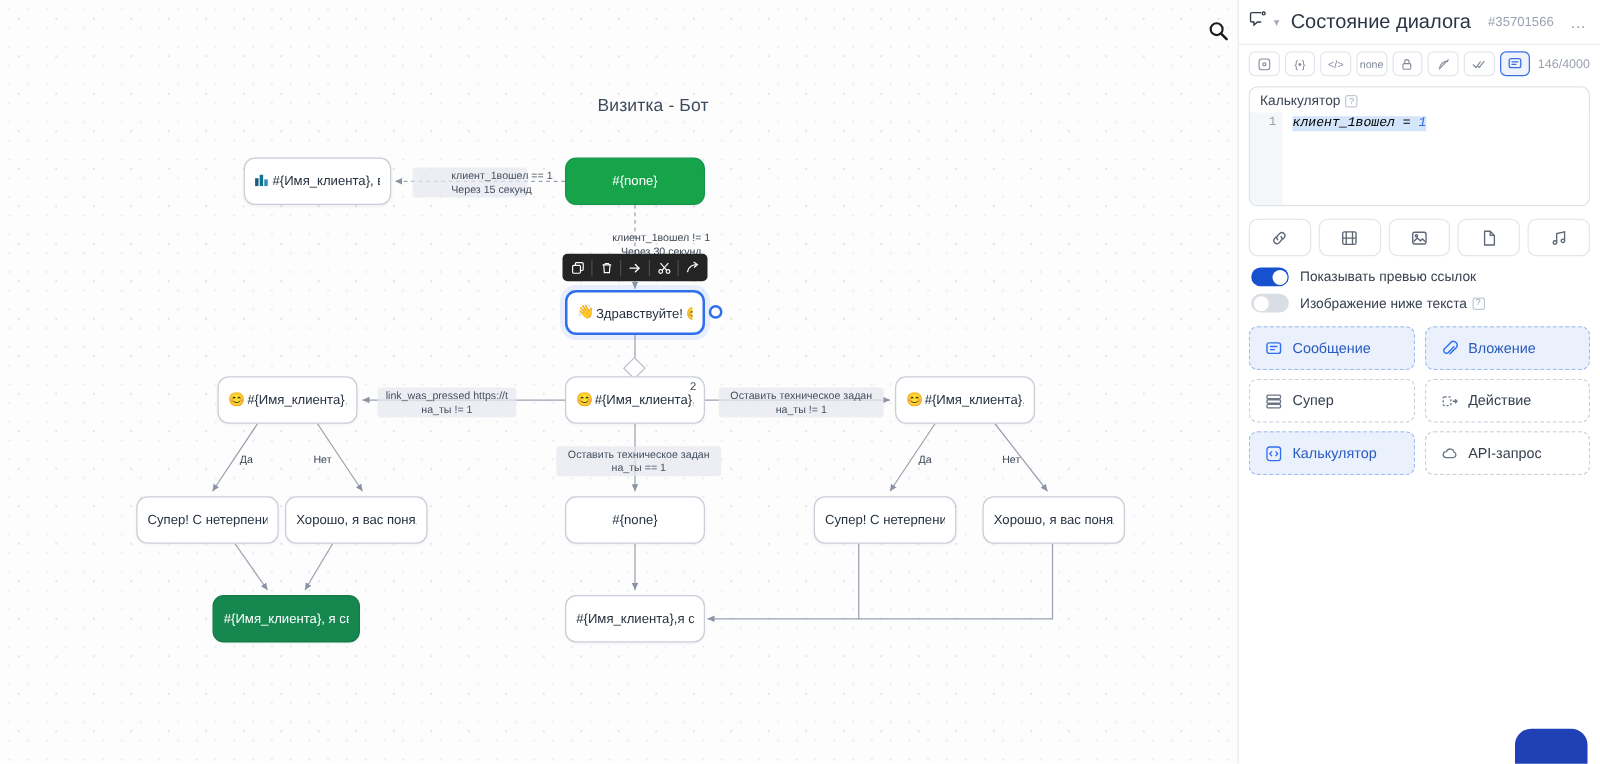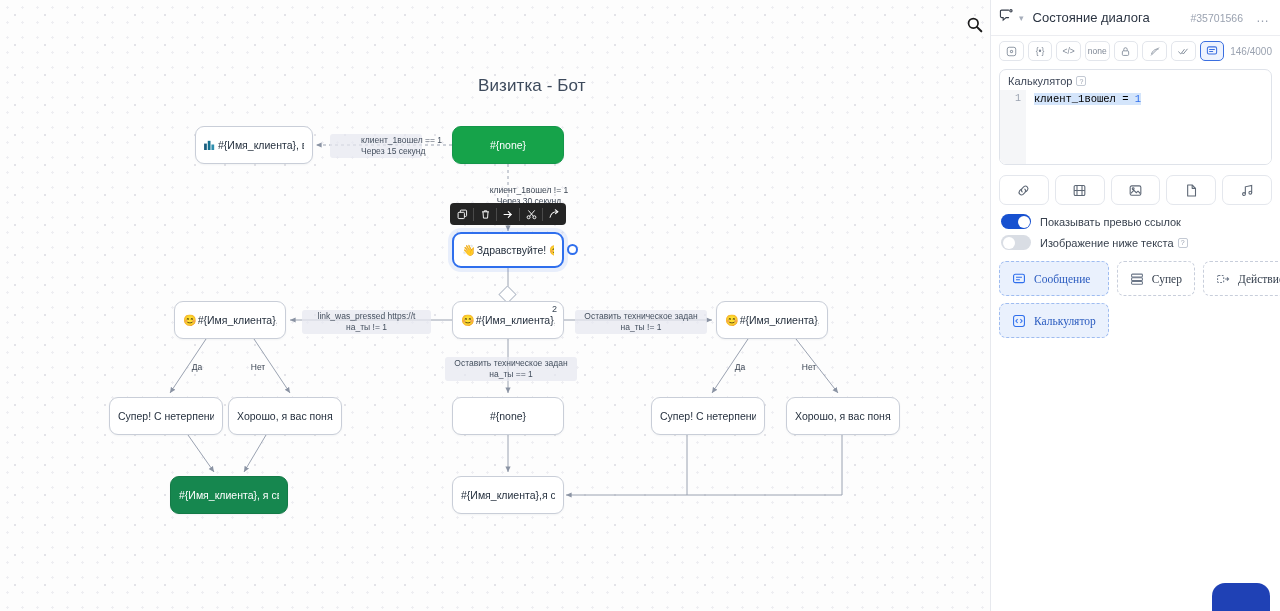--- a/index.html
+++ b/index.html
@@ -24,21 +24,21 @@
     overflow: hidden;
   }
   .canvas-search {
     position: absolute; left: 960px; top: 10px;
     width: 28px; height: 28px;
     display: flex; align-items: center; justify-content: center;
     cursor: pointer; z-index: 40;
   }
   .canvas-title {
     position: absolute; left: 478px; top: 76px;
-    font-size: 17px; color: #3d4a5c; letter-spacing: .1px;
+    font-size: 14px; color: #3d4a5c; letter-spacing: .1px;
     white-space: nowrap;
   }
 
   svg.edges { position: absolute; inset: 0; width: 990px; height: 611px; pointer-events: none; }
 
   .node {
     position: absolute;
     border: 1px solid #c9ced8;
     border-radius: 9px;
     background: #fff;
@@ -101,21 +101,21 @@
     width: 290px; height: 611px; background: #fff;
     border-left: 1px solid #e7e9ee;
     display: flex; flex-direction: column;
     position: relative;
   }
   .panel-head {
     height: 36px; display: flex; align-items: center;
     padding: 0 10px 0 8px; border-bottom: 1px solid #ecedf1;
     gap: 5px;
   }
-  .panel-head .ptitle { font-size: 13px; color: #2b3442; margin-left: 4px; }
+  .panel-head .ptitle { font-size: 16px; color: #2b3442; margin-left: 4px; }
   .panel-head .pid { margin-left: auto; font-size: 10.5px; color: #9aa2b0; }
   .panel-head .dots { font-size: 13px; color: #9aa2b0; margin-left: 8px; letter-spacing: 1px; cursor: pointer; }
   .chev { color: #a7aebb; font-size: 9px; }
 
   .msg-box {
     margin: 6px 8px 0 8px;
     border: 1px solid #e3e6ec; border-radius: 7px;
     background: #fff; position: relative;
     padding: 8px 10px 4px 10px;
   }
@@ -159,21 +159,21 @@
     font-size: 7px; color: #9aa2b0; display: flex; align-items: center; justify-content: center;
   }
   .calc-editor {
     height: 74px; background: #fff; display: flex;
     font-family: "Liberation Mono", monospace; font-size: 10.5px;
   }
   .gutter {
     width: 26px; background: #f5f6f8; color: #9aa2b0;
     text-align: right; padding: 3px 5px 0 0; font-size: 10px;
   }
-  .code-area { flex: 1; padding: 3px 6px 0 8px; }
+  .code-area { flex: 1; padding: 3px 6px 0 8px; font-style: italic; }
   .code-line .hl { background: #d4e5fb; }
   .code-line .num { color: #2f6fed; }
 
   .media-row {
     display: flex; gap: 6px; padding: 10px 8px 6px 8px;
   }
   .mbtn {
     flex: 1; height: 30px; border: 1px solid #e4e7ed; border-radius: 7px;
     background: #fff; display: flex; align-items: center; justify-content: center;
     cursor: pointer; color: #46506180;
@@ -181,21 +181,21 @@
 
   .toggle-row { display: flex; align-items: center; gap: 9px; padding: 3px 10px; }
   .tgl { width: 30px; height: 15px; border-radius: 8px; background: #d9dde4; position: relative; cursor: pointer; flex: none; }
   .tgl.on { background: #1751d0; }
   .tgl .knob { position: absolute; top: 1.5px; left: 1.5px; width: 12px; height: 12px; border-radius: 50%; background: #fff; }
   .tgl.on .knob { left: 16.5px; }
   .toggle-row .tlabel { font-size: 11px; color: #39424f; display: flex; align-items: center; gap: 4px; }
 
   .action-grid {
     padding: 8px 8px 0 8px;
-    display: grid; grid-template-columns: 1fr 1fr 1fr; gap: 7px 8px; font-family: Liberation Serif, serif;
+    display: grid; grid-template-columns: 1fr 1fr; gap: 7px 8px;
   }
   .act {
     height: 35px; border: 1px dashed #c8cedb; border-radius: 7px;
     background: #fff; display: flex; align-items: center; gap: 8px;
     padding: 0 12px; cursor: pointer;
     font-size: 11.5px; color: #36404e;
   }
   .act.sel { background: #eaf1fd; border-color: #9fbcf0; color: #2a5bbf; }
   .act-icon { color: #6b7687; display: flex; }
   .act.sel .act-icon { color: #2f6fed; }
@@ -318,21 +318,21 @@
       <span class="ntext">#{Имя_клиента}, я св</span>
     </div>
     <div class="node" style="left:452px; top:476px; width:112px; height:38px;">
       <span class="ntext">#{Имя_клиента},я свя</span>
     </div>
 
     <div class="edge-label" style="left:330px; top:134px; width:92px;padding-left:31px;">клиент_1вошел == 1
 Через 15 секунд</div>
     <div class="edge-label plain" style="left:463px; top:185px; width:92px;margin-left:20px;">клиент_1вошел != 1
 Через 30 секунд</div>
-    <div class="edge-label" style="left:302px; top:310px; width:129px;">link_was_pressed https://t
+    <div class="edge-label" style="left:302px; top:310px; width:111px;">link_was_pressed https://t
 на_ты != 1</div>
     <div class="edge-label" style="left:575px; top:310px; width:132px;">Оставить техническое задан
 на_ты != 1</div>
     <div class="edge-label" style="left:445px; top:357px; width:132px;">Оставить техническое задан
 на_ты == 1</div>
     <div class="edge-label plain" style="left:188px; top:362px; width:18px;">Да</div>
     <div class="edge-label plain" style="left:247px; top:362px; width:22px;">Нет</div>
     <div class="edge-label plain" style="left:731px; top:362px; width:18px;">Да</div>
     <div class="edge-label plain" style="left:798px; top:362px; width:22px;">Нет</div>
 
@@ -499,20 +499,28 @@
     <div class="action-grid">
       <div class="act sel">
         <span class="act-icon">
           <svg width="14" height="14" viewBox="0 0 16 16" fill="none" stroke="currentColor" stroke-width="1.3">
               <rect x="1.8" y="2.6" width="12.4" height="9.6" rx="2"></rect>
               <path d="M4.6,6 h6.8 M4.6,8.8 h4.4"></path>
             </svg>
         </span>
         <span>Сообщение</span>
       </div>
+      <div class="act sel">
+        <span class="act-icon">
+          <svg width="14" height="14" viewBox="0 0 16 16" fill="none" stroke="currentColor" stroke-width="1.3" stroke-linecap="round">
+              <path d="M11.6,6.2 L6.4,11.4 a2.4,2.4 0 0 1 -3.4,-3.4 L8.8,2.2 a3.4,3.4 0 0 1 4.8,4.8 L8,12.6"></path>
+            </svg>
+        </span>
+        <span>Вложение</span>
+      </div>
       <div class="act">
         <span class="act-icon">
           <svg width="14" height="14" viewBox="0 0 16 16" fill="none" stroke="currentColor" stroke-width="1.2">
               <rect x="1.8" y="2.4" width="12.4" height="3.2" rx="1"></rect>
               <rect x="1.8" y="6.6" width="12.4" height="3.2" rx="1"></rect>
               <rect x="1.8" y="10.8" width="12.4" height="3.2" rx="1"></rect>
             </svg>
         </span>
         <span>Супер</span>
       </div>
@@ -527,17 +535,25 @@
       </div>
       <div class="act sel">
         <span class="act-icon">
           <svg width="14" height="14" viewBox="0 0 16 16" fill="none" stroke="currentColor" stroke-width="1.2">
               <rect x="1.8" y="1.8" width="12.4" height="12.4" rx="2.4"></rect>
               <path d="M6.4,5.8 L4.4,8 L6.4,10.2 M9.6,5.8 L11.6,8 L9.6,10.2"></path>
             </svg>
         </span>
         <span>Калькулятор</span>
       </div>
+      <div class="act">
+        <span class="act-icon">
+          <svg width="14" height="14" viewBox="0 0 16 16" fill="none" stroke="currentColor" stroke-width="1.2">
+              <path d="M4.4,11.6 a2.8,2.8 0 0 1 0.4,-5.6 a3.6,3.6 0 0 1 6.9,0.6 a2.6,2.6 0 0 1 -0.5,5 z"></path>
+            </svg>
+        </span>
+        <span>API-запрос</span>
+      </div>
     </div>
 
     <div class="fab"></div>
   </div>
 </div>
 
 </body></html>

